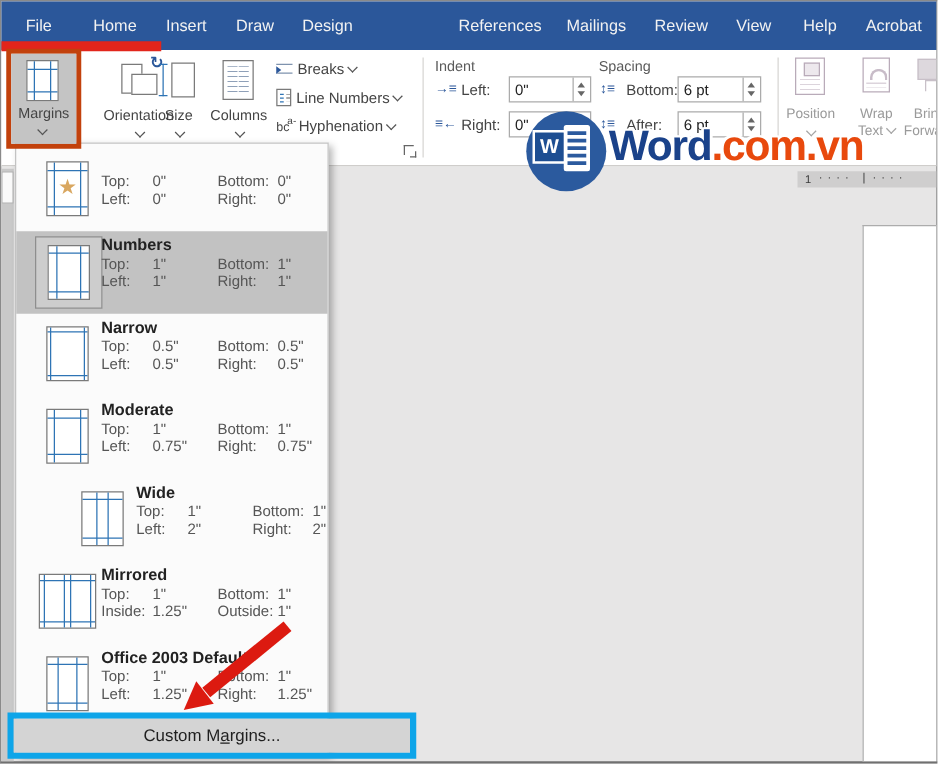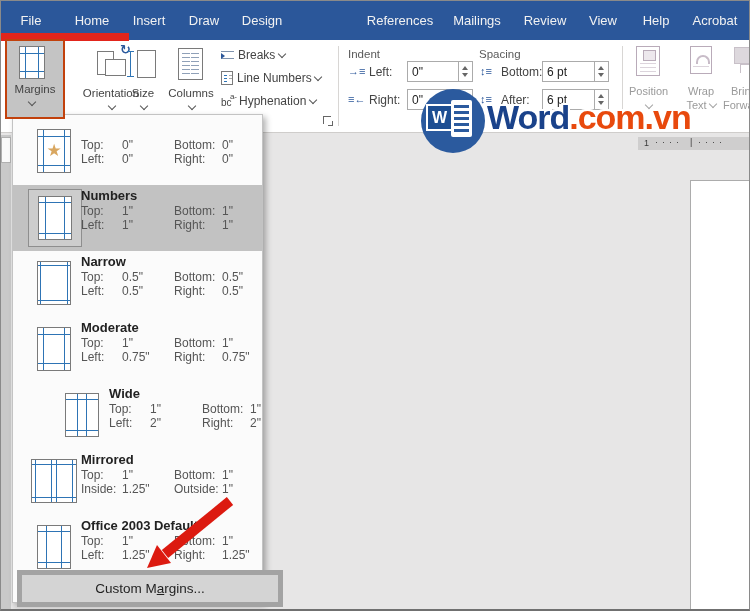--- a/index.html
+++ b/index.html
@@ -17,21 +17,21 @@
   
   #ribbon{position:absolute;left:0;top:39px;width:750px;height:92px;background:#FFFFFF;border-bottom:1px solid #CFCDCB;box-sizing:content-box;}
   .biglabel{font-size:11.5px;color:#444;text-align:center;white-space:nowrap;}
   .chv{display:inline-block;width:5px;height:5px;border-right:1.4px solid #555;border-bottom:1.4px solid #555;transform:rotate(45deg);vertical-align:2px;}
   .chv.dis{border-color:#A5A5A5;}
   .smallrow{position:absolute;font-size:12px;color:#444;white-space:nowrap;}
   .divider{position:absolute;top:6px;width:1px;height:80px;background:#D8D6D4;}
   .grouplabel{font-size:11.5px;color:#5A5A5A;}
 
   
-  #margins-red{position:absolute;left:4px;top:-1px;width:60px;height:80px;border:2px solid #c2410c;box-sizing:border-box;z-index:9;padding-left:41px;}
+  #margins-red{position:absolute;left:4px;top:-1px;width:60px;height:80px;border:4px solid #c2410c;box-sizing:border-box;z-index:9;padding-left:41px;}
   #margins-btn{position:absolute;left:0;top:0;right:0;bottom:0;background:#C4C4C4;}
   .pageicon{position:relative;background:#fff;border:1px solid #7A7A7A;box-sizing:border-box;}
   .gv{position:absolute;top:0;bottom:0;width:1px;background:#2E74B5;}
   .gh{position:absolute;left:0;right:0;height:1px;background:#2E74B5;}
 
   
   .icframe{position:absolute;left:15px;width:52px;height:56px;display:flex;align-items:center;justify-content:center;}
   .icframe.sel{border:1px solid #8E8E8E;background:#CDCDCD;}
   .star{position:absolute;left:50%;top:50%;transform:translate(-50%,-54%);color:#D9A760;font-size:17px;}
 
@@ -66,21 +66,21 @@
 
   
   #dropdown{position:absolute;left:11px;top:113px;width:251px;height:489px;background:#FBFBFB;border:1px solid #C3C3C3;box-shadow:3px 3px 6px rgba(0,0,0,.30);box-sizing:border-box;z-index:5;}
   .ditem{position:absolute;left:0;width:249px;height:66px;}
   .ditem.selected{background:#C2C2C2;}
   .dtitle{position:absolute;left:68px;top:3px;font-size:13px;font-weight:bold;color:#222;white-space:nowrap;}
   .dcell{position:absolute;font-size:12px;color:#555;white-space:nowrap;}
   .r1{top:19px;} .r2{top:33px;}
   .c1{left:68px;} .c2{left:109px;} .c3{left:161px;} .c4{left:209px;}
 
-  #custom-red{position:absolute;left:5px;top:569px;width:266px;height:37px;border:5px solid #a3a3a3;box-sizing:border-box;z-index:9;margin-left:11px;}
+  #custom-red{position:absolute;left:5px;top:569px;width:327px;height:37px;border:5px solid #0ea5e9;box-sizing:border-box;z-index:9;}
   #custom-inner{position:absolute;left:0;top:0;right:0;bottom:0;background:#D4D4D4;text-align:center;font-size:13.5px;color:#1F1F1F;line-height:27px;}
 
   #arrow-svg{position:absolute;left:0;top:0;z-index:10;pointer-events:none;}
 
   
   .icon{display:inline-block;}
 </style>
 </head>
 <body>
 

